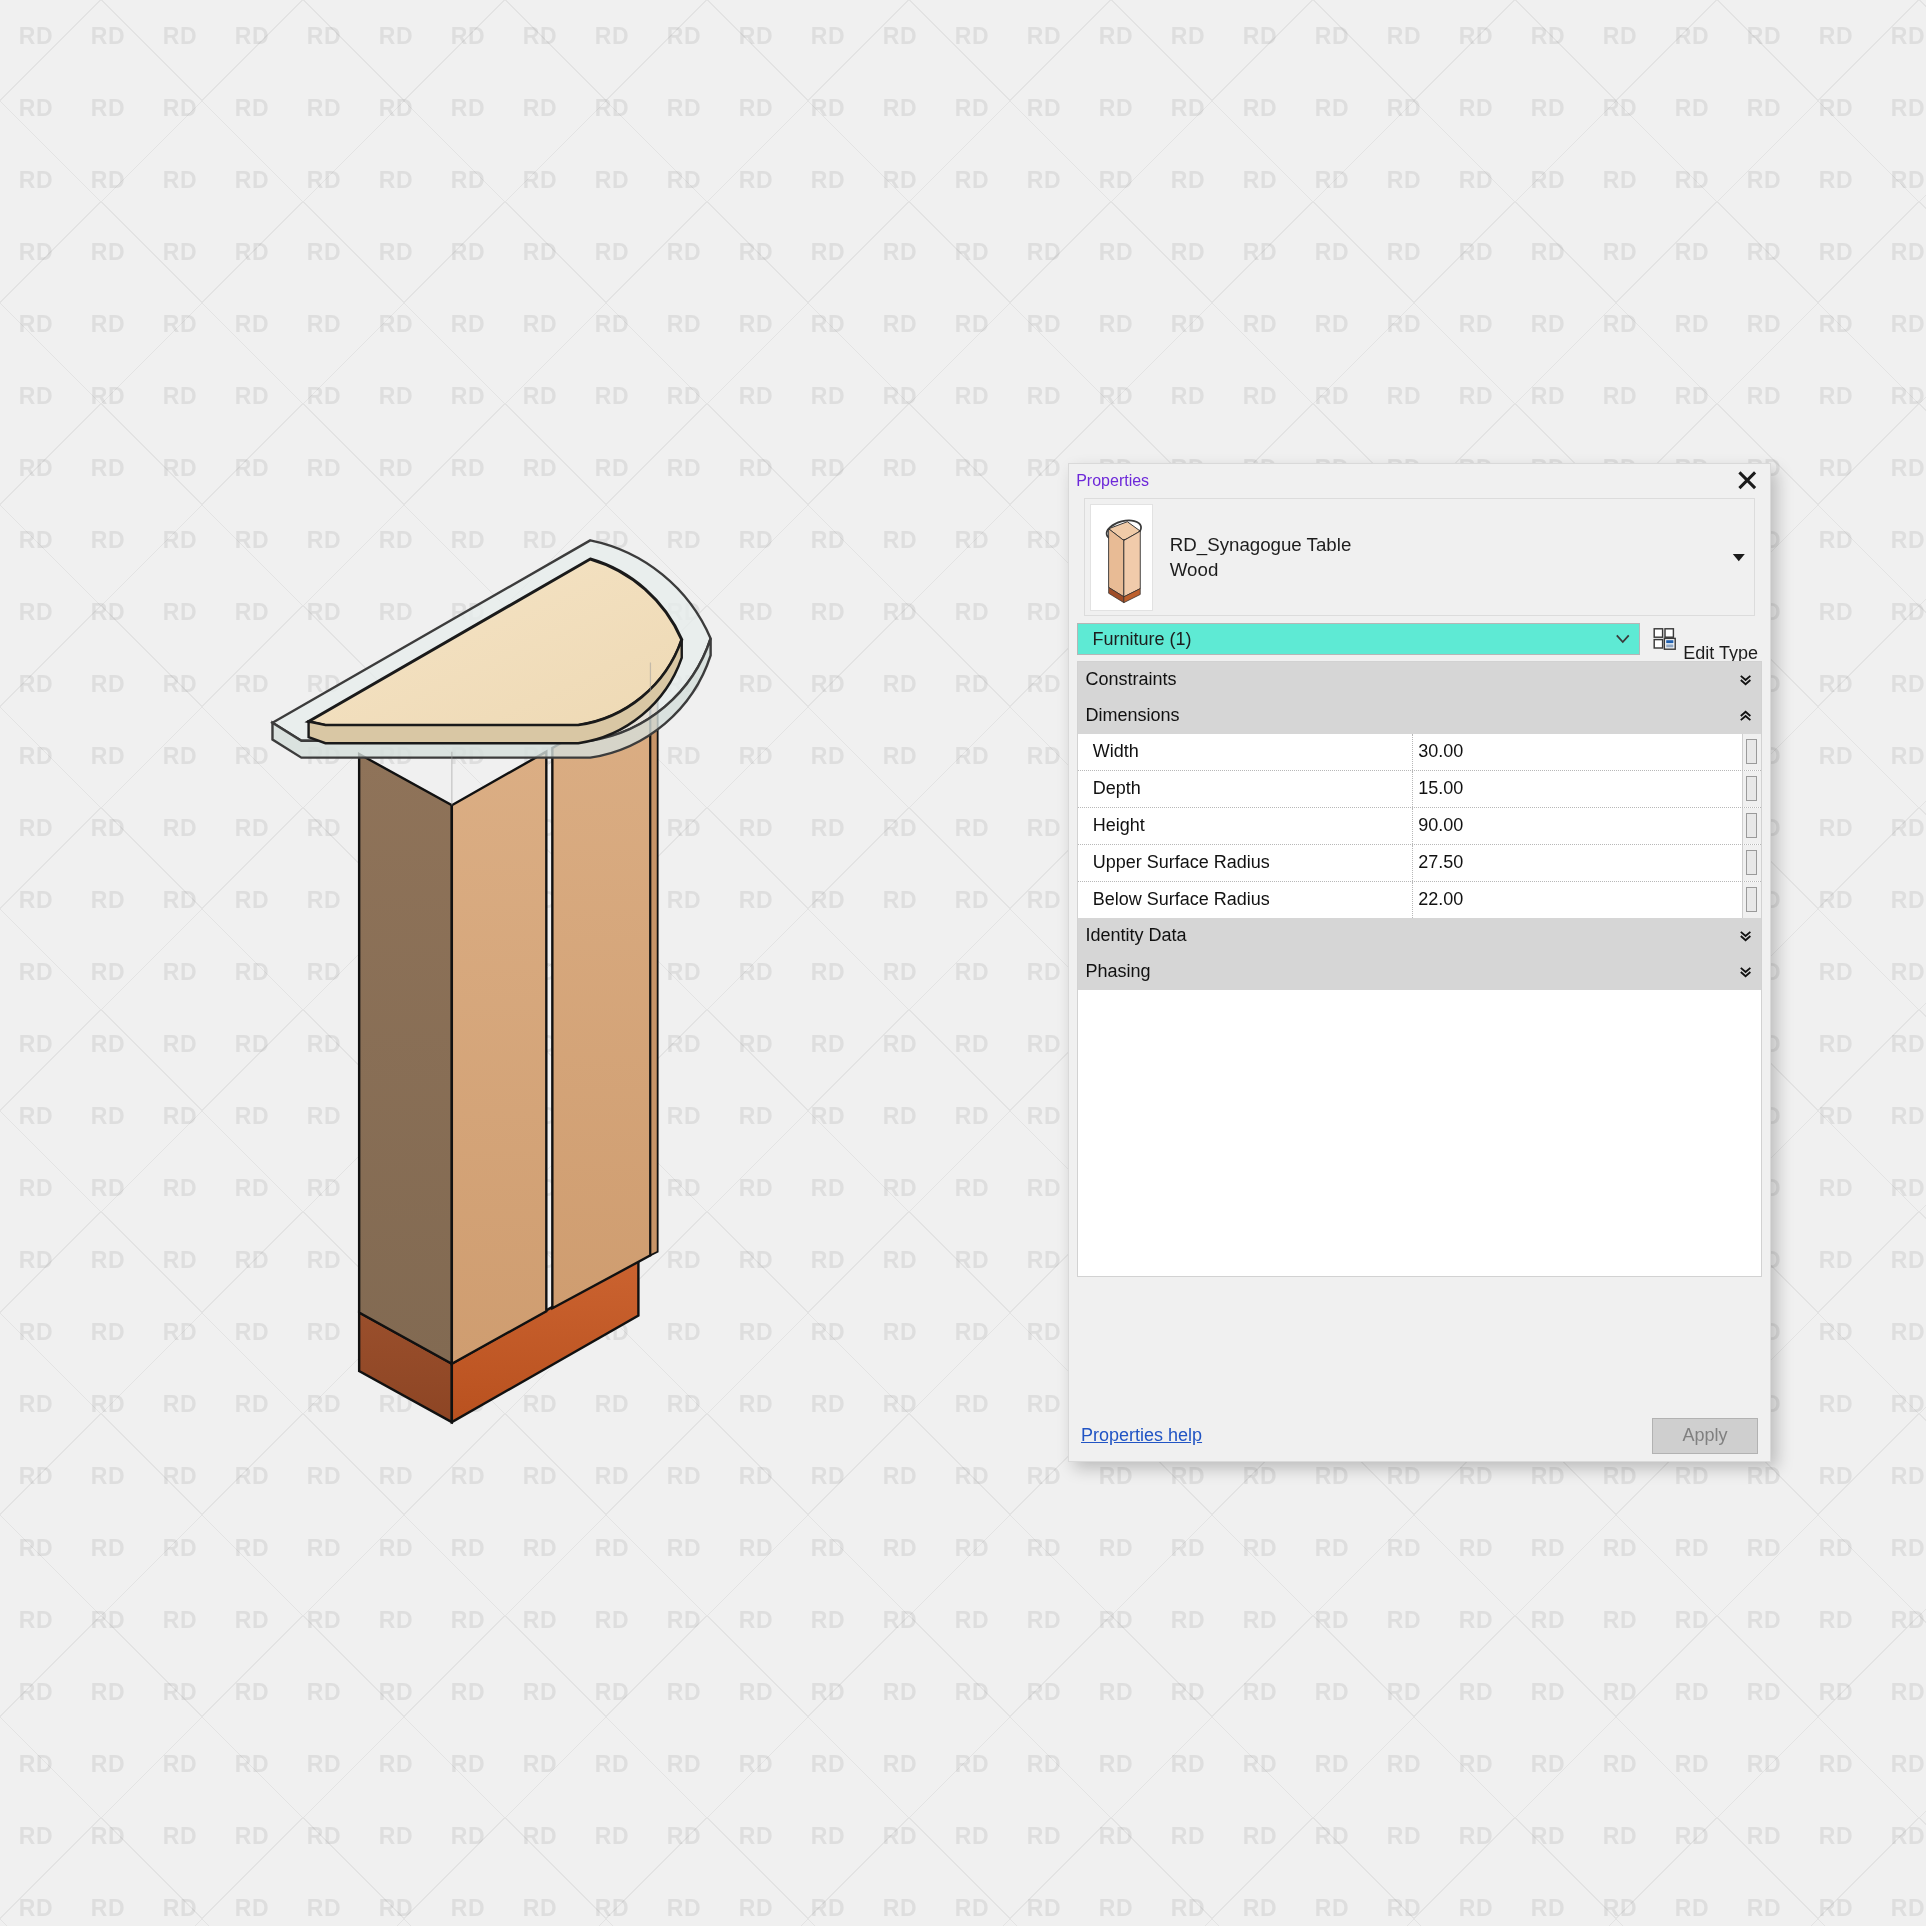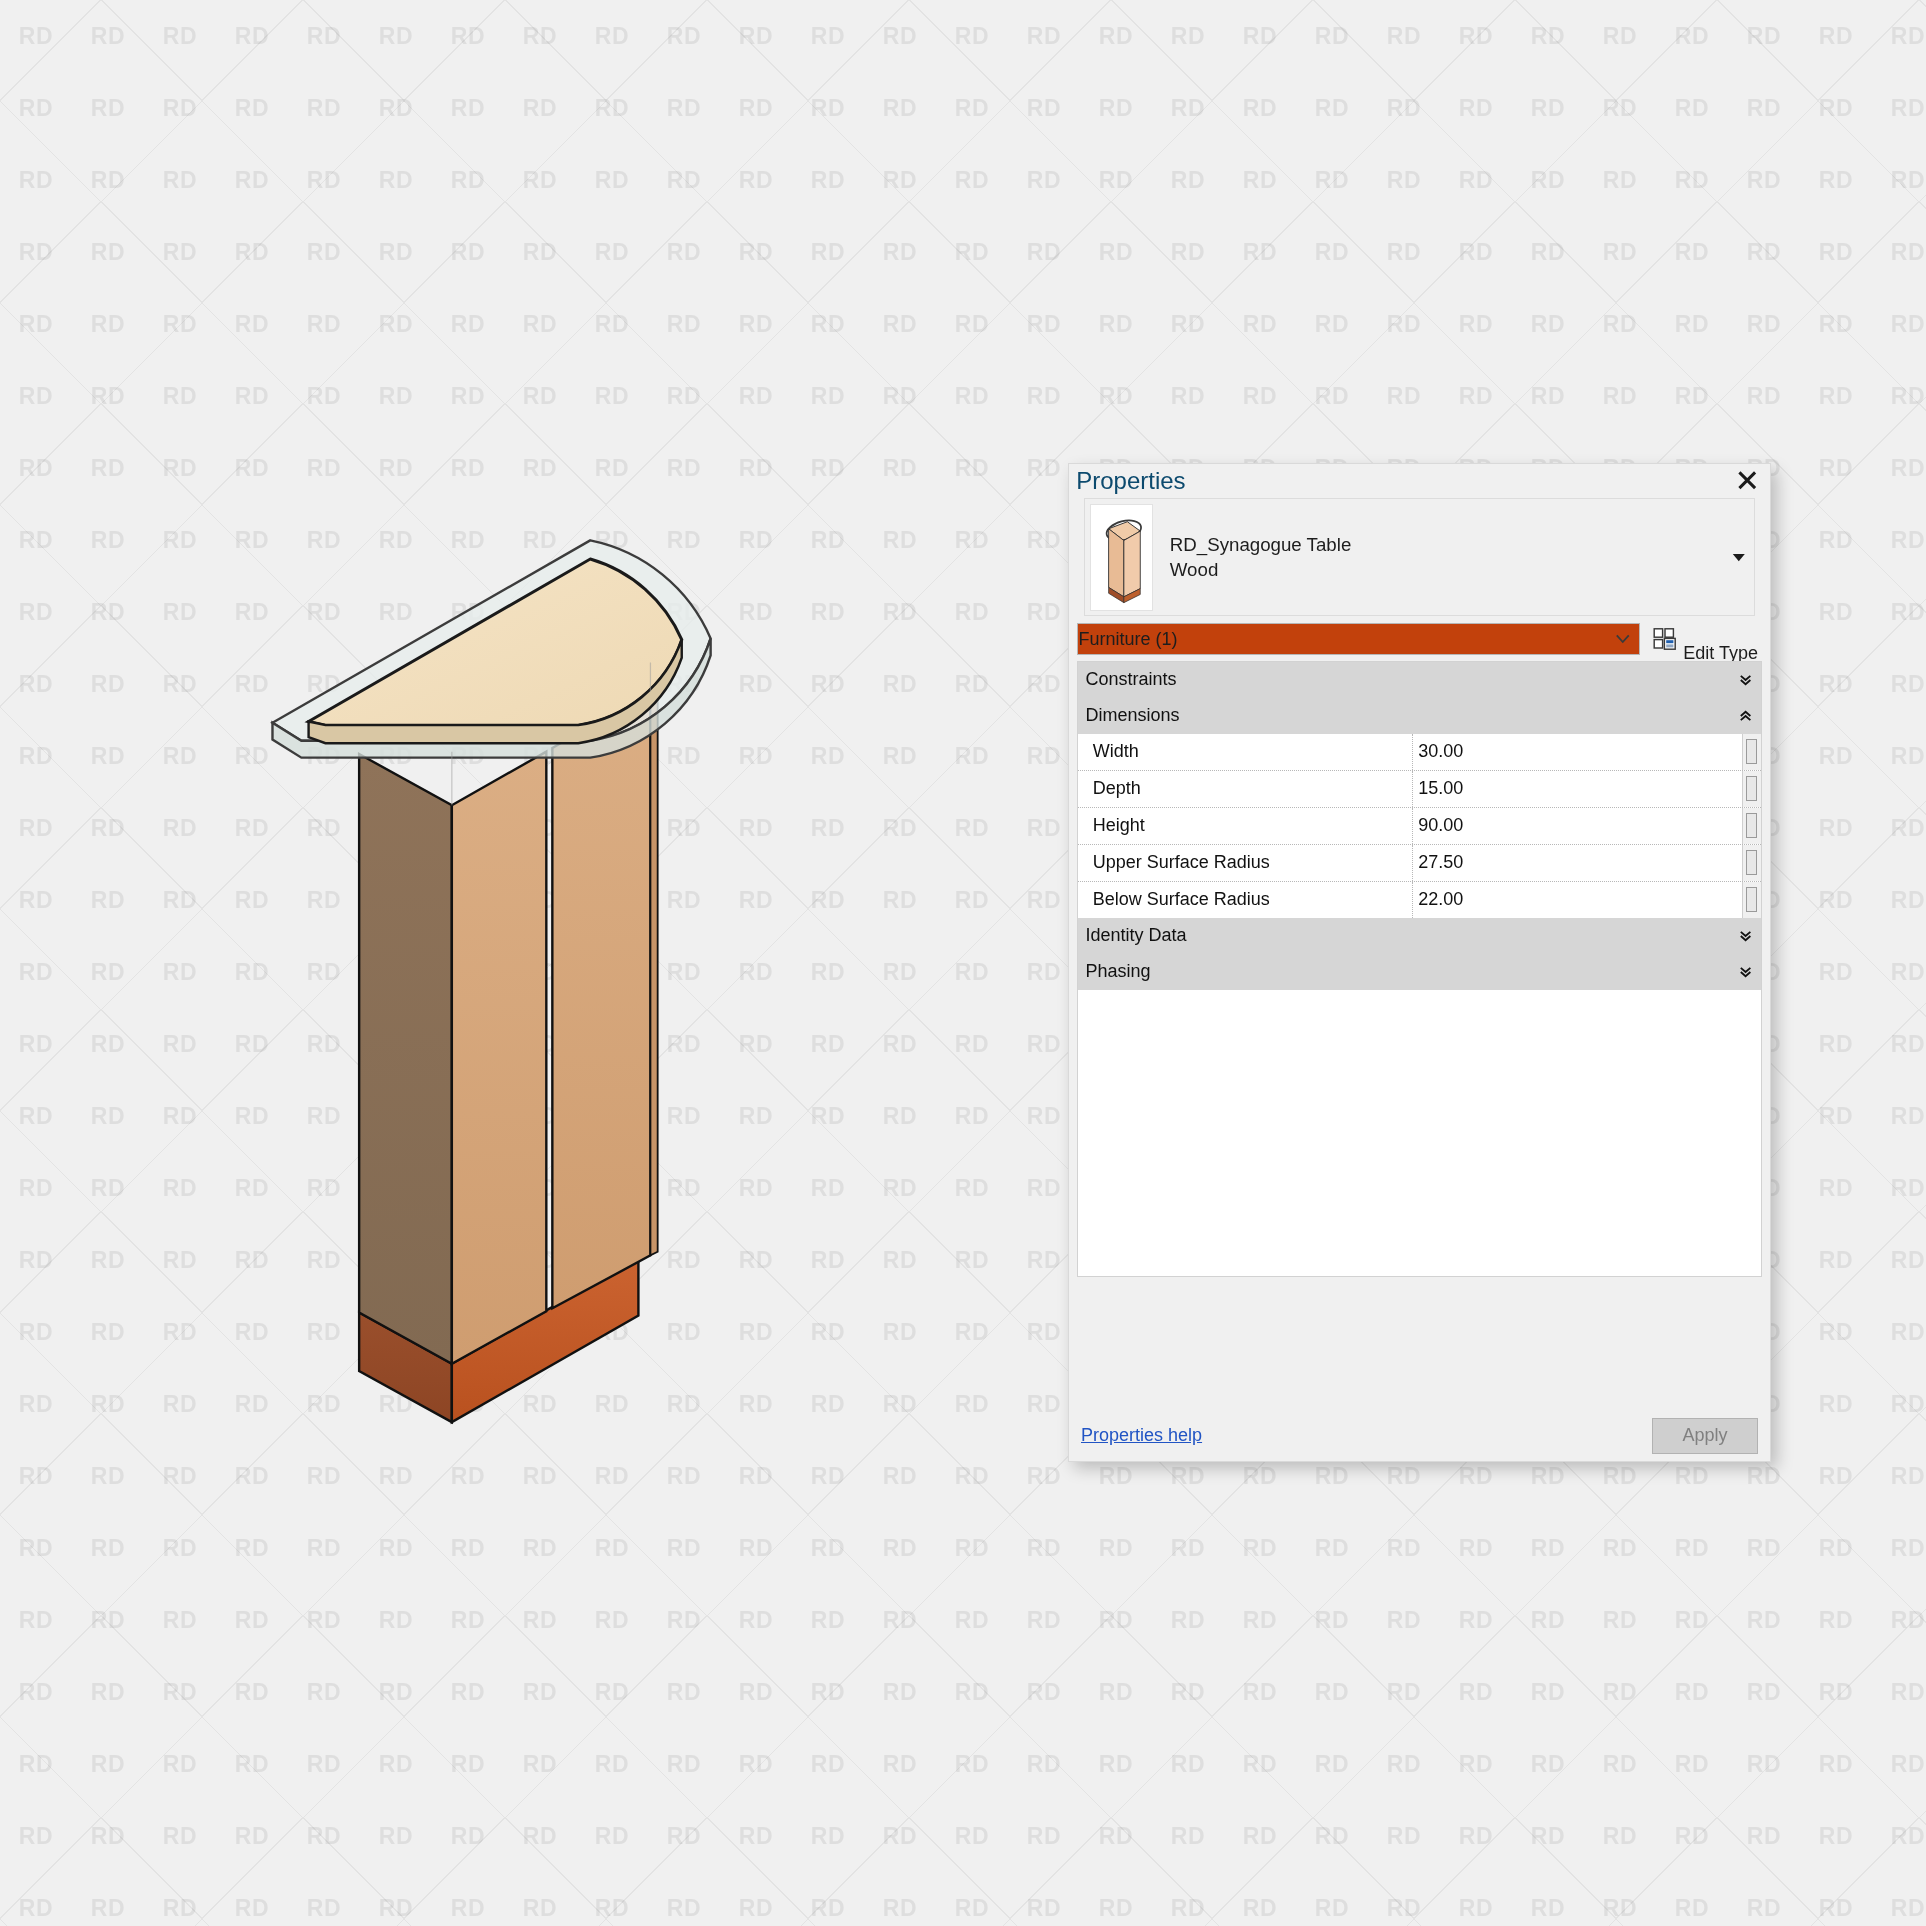--- a/index.html
+++ b/index.html
@@ -77,22 +77,22 @@
     border: 0.6px solid #d9d9d9;
     box-sizing: border-box;
   }
   .dlg-titlebar {
     position: relative;
     height: 34px;
     padding: 4.8px 0 0 7.2px;
     box-sizing: border-box;
   }
   .dlg-title {
-    font-size: 24px;
-    color: #0c4a6e;
+    font-size: 16px;
+    color: #6d28d9;
     line-height: 24px;
   }
   .dlg-close {
     position: absolute;
     right: 8.4px;
     top: 2.4px;
     width: 28px;
     height: 28px;
     display: flex;
     align-items: center;
@@ -156,26 +156,26 @@
   .selector-row {
     display: flex;
     align-items: center;
     margin: 6px 8.4px 0 8.4px;
     height: 34px;
   }
   .combo {
     position: relative;
     flex: 1;
     height: 32.5px;
-    background: #c2410c;
+    background: #5eead4;
     border: 0.6px solid #b6b6b6;
     box-sizing: border-box;
     display: flex;
     align-items: center;
-    padding-left: 0;
+    padding-left: 14px;
     cursor: pointer;
   }
   .combo-value {
     font-size: 18px;
     color: #1d1d1d;
   }
   .combo-arrow {
     position: absolute;
     right: 8.4px;
     top: 50%;

